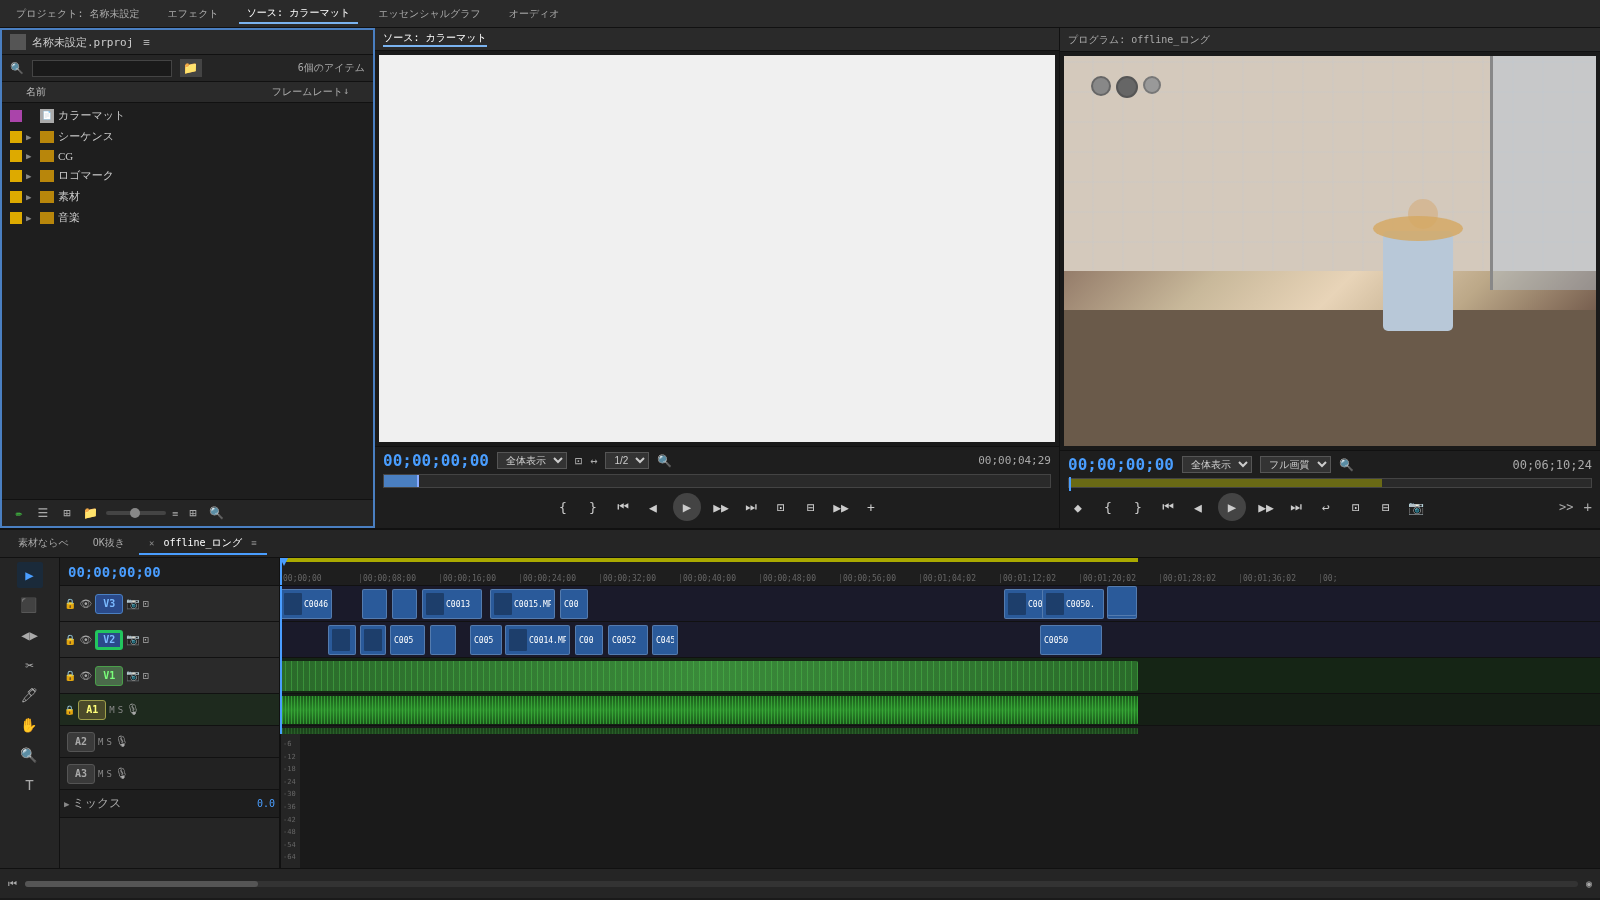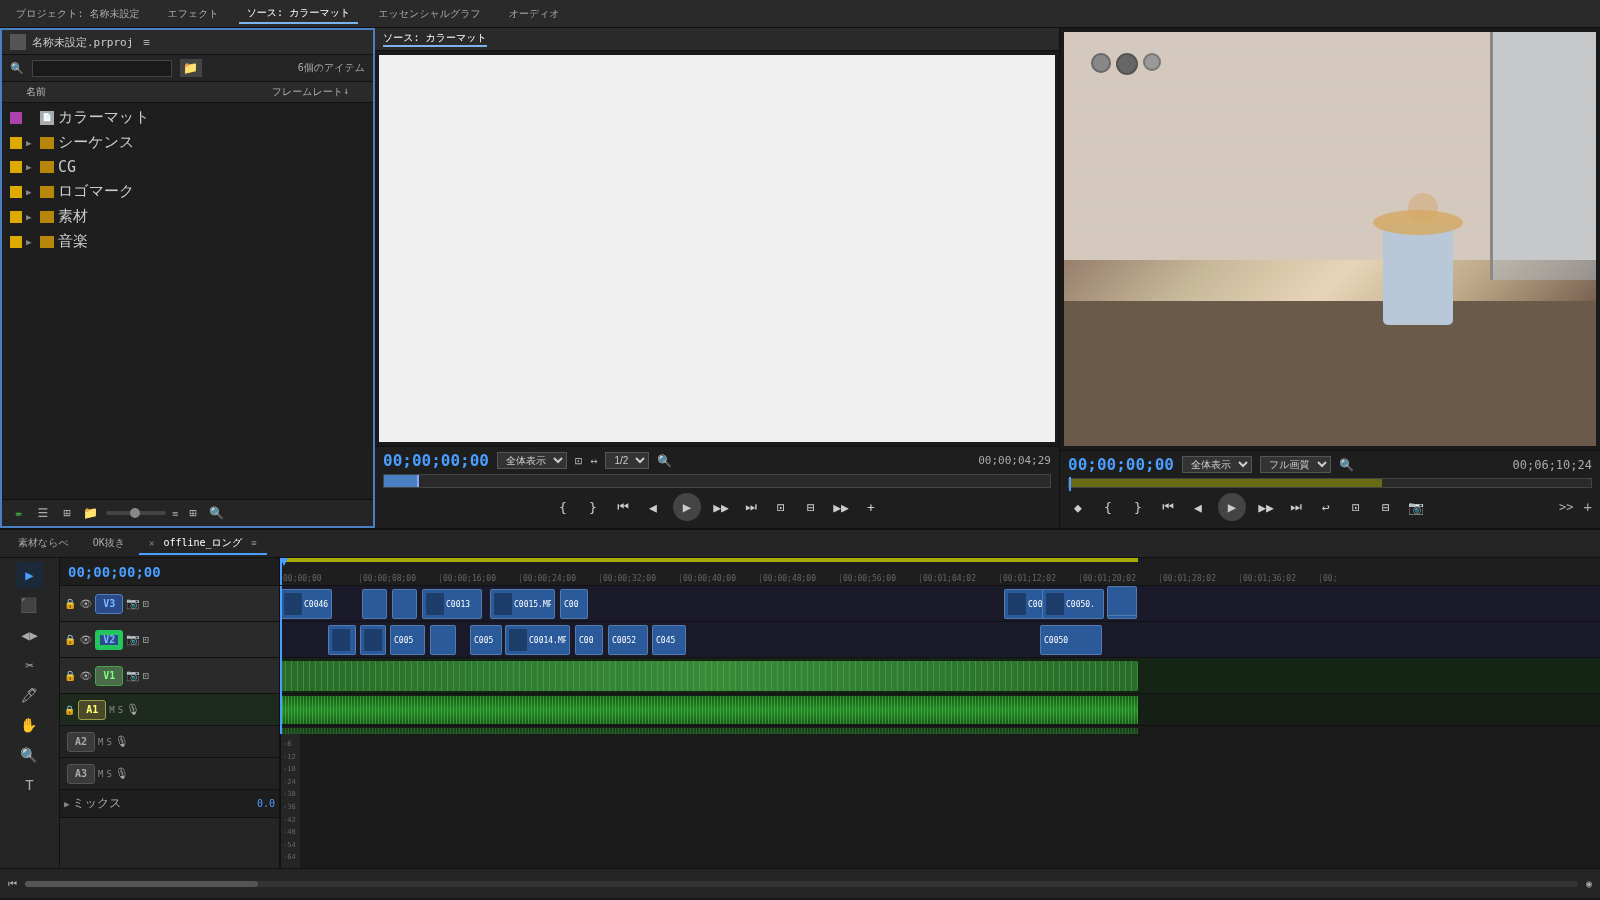--- a/index.html
+++ b/index.html
@@ -132,22 +132,23 @@
       padding: 3px 8px;
       gap: 4px;
       cursor: pointer;
     }
     .expand-arrow {
       width: 10px;
       color: #888;
       font-size: 9px;
     }
     .file-label {
-      font-size: 15px;
+      font-size: 11px;
       color: #ccc;
+      font-family: Liberation Serif, serif;
     }
 
     #left-bottom-bar {
       display: flex;
       align-items: center;
       padding: 4px 8px;
       background: #252525;
       border-top: 1px solid #111;
       gap: 6px;
     }
@@ -413,21 +414,21 @@
       height: 20px;
       border-radius: 3px;
       display: flex;
       align-items: center;
       justify-content: center;
       font-size: 10px;
       font-weight: bold;
       cursor: pointer;
     }
     .track-label.v3 { background: #2a4a8a; color: #7abaff; border: 1px solid #4a7fc1; }
-    .track-label.v2 { background: #2a4a8a; color: #7abaff; border: 5px solid #22c55e; }
+    .track-label.v2 { background: #2a4a8a; color: #7abaff; border: 3px solid #22c55e; }
     .track-label.v1 { background: #4a6a4a; color: #7aff7a; border: 1px solid #4a9f4a; }
     .track-label.a1 { background: #4a4a2a; color: #ffff7a; border: 1px solid #9f9f4a; }
     .track-label.a2 { background: #3a3a3a; color: #aaa; border: 1px solid #555; }
     .track-label.a3 { background: #3a3a3a; color: #aaa; border: 1px solid #555; }
     .track-icon { font-size: 11px; color: #888; cursor: pointer; }
     .sync-icon { font-size: 10px; color: #aaa; cursor: pointer; }
     .mute-s { font-size: 9px; color: #888; cursor: pointer; }
     .mic-icon { font-size: 11px; color: #aaa; cursor: pointer; }
 
     
@@ -705,20 +706,23 @@
         <span class="transport-btn">⏭</span>
         <span class="transport-btn">⊡</span>
         <span class="transport-btn">⊟</span>
         <span class="transport-btn">▶▶</span>
         <span class="transport-btn">+</span>
       </div>
     </div>
   </div>
 
   <div id="right-panel">
+    <div style="height:24px;background:#2a2a2a;border-bottom:1px solid #111;display:flex;align-items:center;padding:0 8px;">
+      <span style="font-size:10px;color:#aaa;">プログラム: offline_ロング</span>
+    </div>
     <div id="program-preview">
 
       <div style="width:100%;height:100%;position:relative;overflow:hidden;">
 
         <div style="width:100%;height:100%;background:linear-gradient(135deg,#4a3a2a 0%,#8a7060 20%,#c8b89a 40%,#e8d4b8 55%,#bca888 70%,#786050 85%,#4a3428 100%);">
 
           <div style="position:absolute;top:0;left:0;right:0;height:55%;background:repeating-linear-gradient(0deg,transparent,transparent 28px,rgba(200,200,200,0.3) 28px,rgba(200,200,200,0.3) 30px),repeating-linear-gradient(90deg,transparent,transparent 28px,rgba(200,200,200,0.3) 28px,rgba(200,200,200,0.3) 30px),#d4c9bc;"></div>
 
           <div style="position:absolute;bottom:0;left:0;right:0;height:35%;background:#6a5a4a;"></div>
 
@@ -945,21 +949,21 @@
           <div class="clip blue" style="left:225px;width:65px;">
             <div class="clip-thumb"></div>
             <span class="clip-label">C0014.MP4</span>
           </div>
           <div class="clip blue" style="left:295px;width:28px;">
             <span class="clip-label">C00</span>
           </div>
           <div class="clip blue" style="left:328px;width:40px;">
             <span class="clip-label">C0052</span>
           </div>
-          <div class="clip blue" style="left:372px;width:34px;">
+          <div class="clip blue" style="left:372px;width:26px;">
             <span class="clip-label">C045</span>
           </div>
           <div class="clip blue" style="left:760px;width:62px;">
             <span class="clip-label">C0050</span>
           </div>
         </div>
 
         <div class="track-content-row video" style="position:relative;height:36px;background:#152515;">
           <div style="position:absolute;left:0;top:3px;width:858px;height:30px;background:linear-gradient(to right,#2a6a2a,#3a8a3a,#2a6a2a);border-radius:2px;overflow:hidden;">
             <div style="width:100%;height:100%;background:repeating-linear-gradient(90deg,transparent 0px,transparent 5px,rgba(80,200,80,0.4) 5px,rgba(80,200,80,0.4) 6px);"></div>

